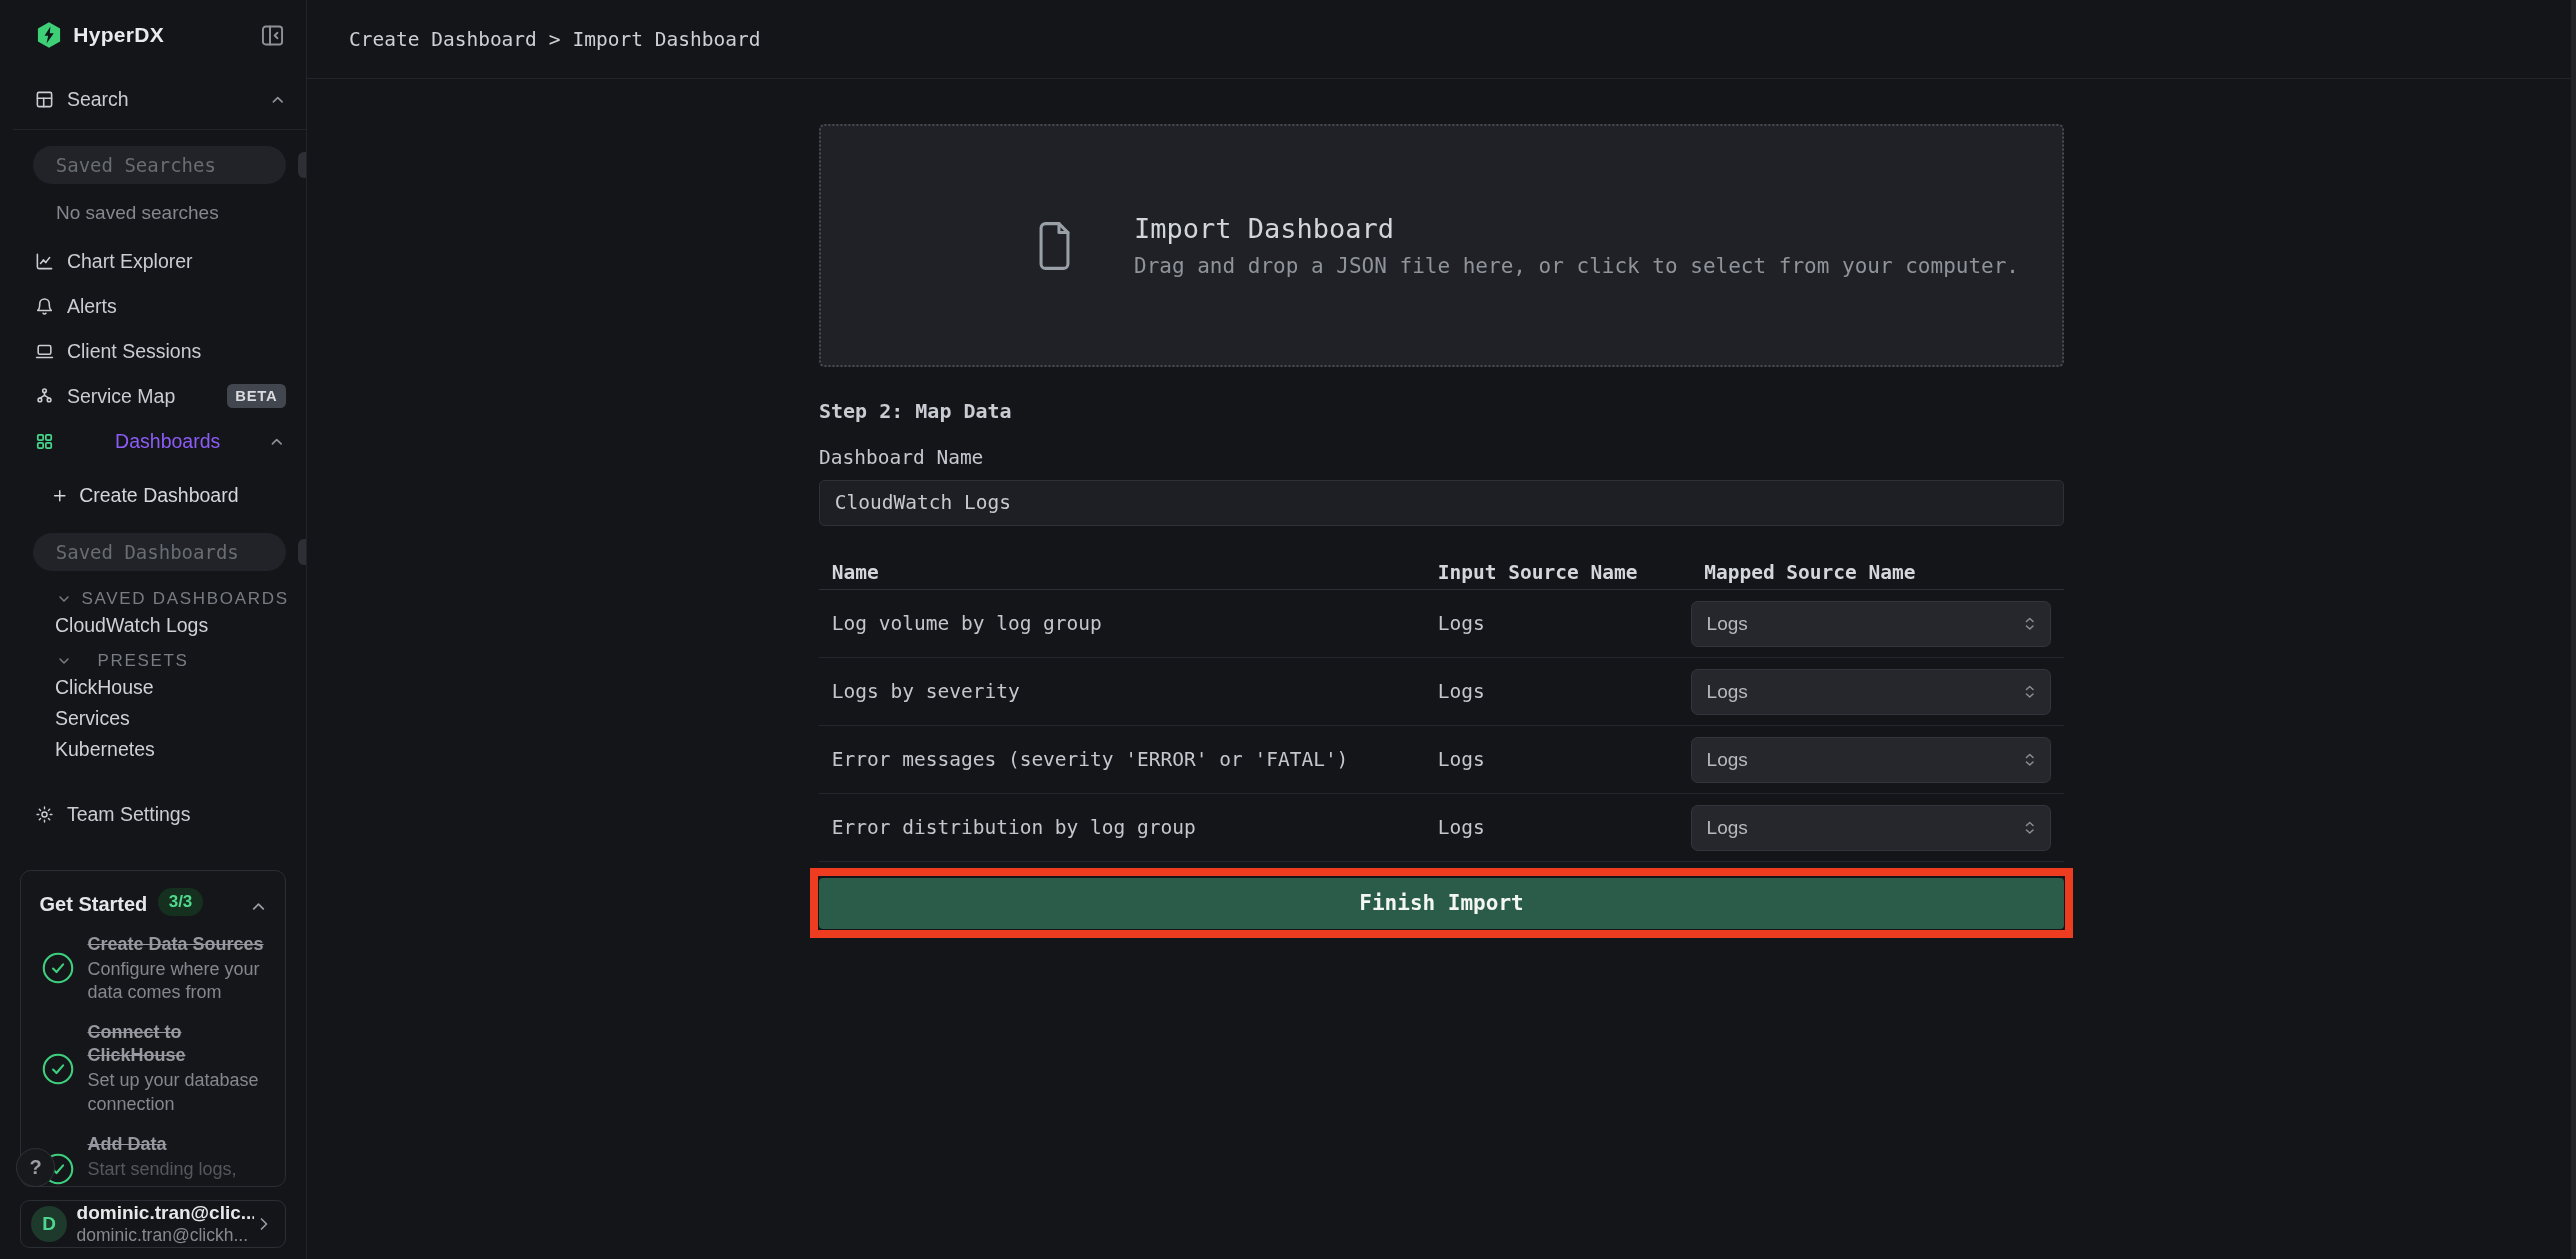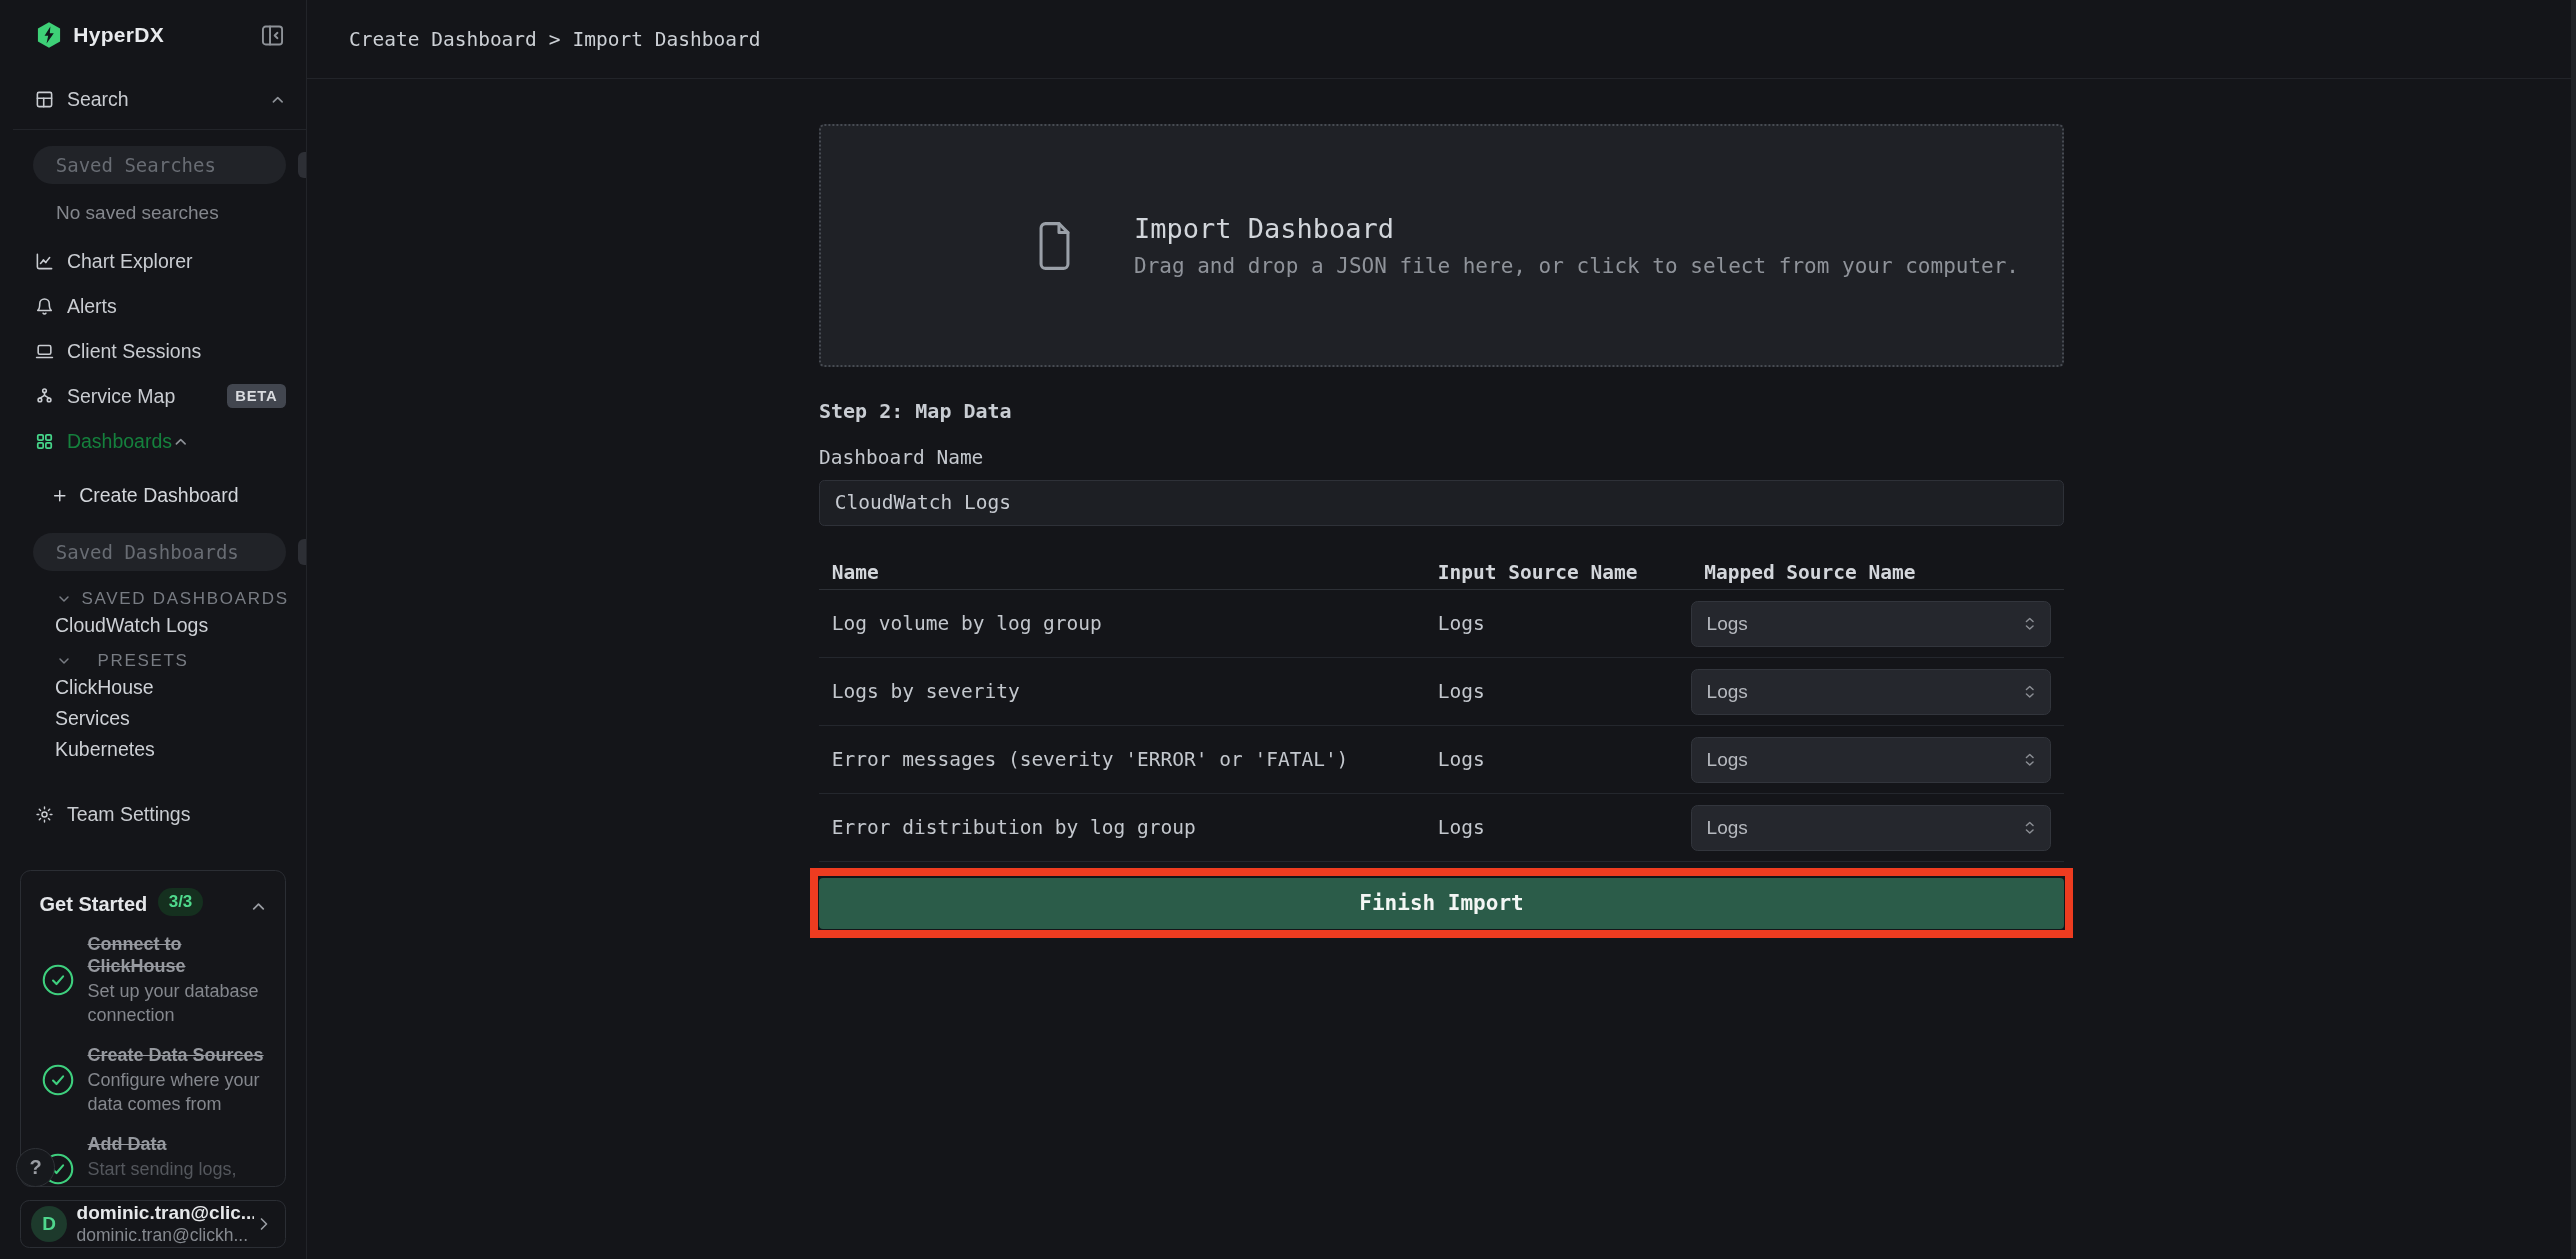--- a/index.html
+++ b/index.html
@@ -22,21 +22,21 @@
   .pill { display:flex; align-items:center; margin:16px 20px 0 20px; height:38px; background:#212328; border-radius:19.5px; padding:0 9.4px 0 13.4px; }
   .pill .ph { font-family:"DejaVu Sans Mono", monospace; font-size:19px; color:#686c73; margin-left:9.4px; flex:1; background:transparent; border:none; outline:none; }
   .pill .ph::placeholder { color:#686c73; }
   .kbd { background:#2d2f35; color:#8c9096; border-radius:6px; font-size:15.4px; padding:4px 7.4px; white-space:nowrap; }
 
   .empty-note { color:#84878d; font-size:19px; margin:17.5px 0 0 43px; }
 
   .nav { margin-top:14.8px; }
   .nav-item { display:flex; align-items:center; height:45px; padding:0 20px 0 21.5px; color:#c9ccd1; font-size:19.5px; cursor:pointer; }
   .nav-item .lbl { margin-left:13.4px; }
-  .nav-item.active { color:#15803d; }
+  .nav-item.active { color:#8b5cf6;justify-content:space-between; }
   .beta { margin-left:auto; background:#42464f; color:#dadce0; font-size:14.8px; font-weight:bold; letter-spacing:0.7px; border-radius:5.4px; padding:4px 8.7px; }
 
   .create-row { display:flex; align-items:center; height:43px; margin-top:10.7px; padding-left:38px; color:#d3d6db; font-size:19.5px; cursor:pointer; }
   .create-row .lbl { margin-left:10.7px; }
 
   .group-hdr { display:flex; align-items:center; height:23px; margin-top:16px; padding-left:43px; color:#787c83; font-size:17px; letter-spacing:1.7px; cursor:pointer; }
   .group-hdr .lbl { margin-left:9.4px; }
   .group-item { display:flex; align-items:center; height:31px; padding-left:42px; color:#ced1d6; font-size:19.5px; cursor:pointer; }
   .group-hdr.presets { margin-top:8px;gap:16px; }
 
@@ -260,35 +260,35 @@
       </div>
 
       <div class="gs-item">
         <span class="gs-check">
           <svg width="36" height="36" viewBox="0 0 24 24" fill="none" stroke="#3ecf7e" stroke-width="1.4" stroke-linecap="round" stroke-linejoin="round">
               <circle cx="12" cy="12" r="9.5"></circle>
               <polyline points="8.7 12.4 11 14.7 15.4 9.6"></polyline>
             </svg>
         </span>
         <span class="gs-texts">
-          <div class="gs-item-title">Connect to ClickHouse</div>
-          <div class="gs-item-sub">Set up your database connection</div>
+          <div class="gs-item-title">Create Data Sources</div>
+          <div class="gs-item-sub">Configure where your data comes from</div>
         </span>
       </div>
 
       <div class="gs-item">
         <span class="gs-check">
           <svg width="36" height="36" viewBox="0 0 24 24" fill="none" stroke="#3ecf7e" stroke-width="1.4" stroke-linecap="round" stroke-linejoin="round">
               <circle cx="12" cy="12" r="9.5"></circle>
               <polyline points="8.7 12.4 11 14.7 15.4 9.6"></polyline>
             </svg>
         </span>
         <span class="gs-texts">
-          <div class="gs-item-title">Create Data Sources</div>
-          <div class="gs-item-sub">Configure where your data comes from</div>
+          <div class="gs-item-title">Connect to ClickHouse</div>
+          <div class="gs-item-sub">Set up your database connection</div>
         </span>
       </div>
 
       <div class="gs-item faded">
         <span class="gs-check">
           <svg width="36" height="36" viewBox="0 0 24 24" fill="none" stroke="#3ecf7e" stroke-width="1.4" stroke-linecap="round" stroke-linejoin="round">
               <circle cx="12" cy="12" r="9.5"></circle>
               <polyline points="8.7 12.4 11 14.7 15.4 9.6"></polyline>
             </svg>
         </span>

